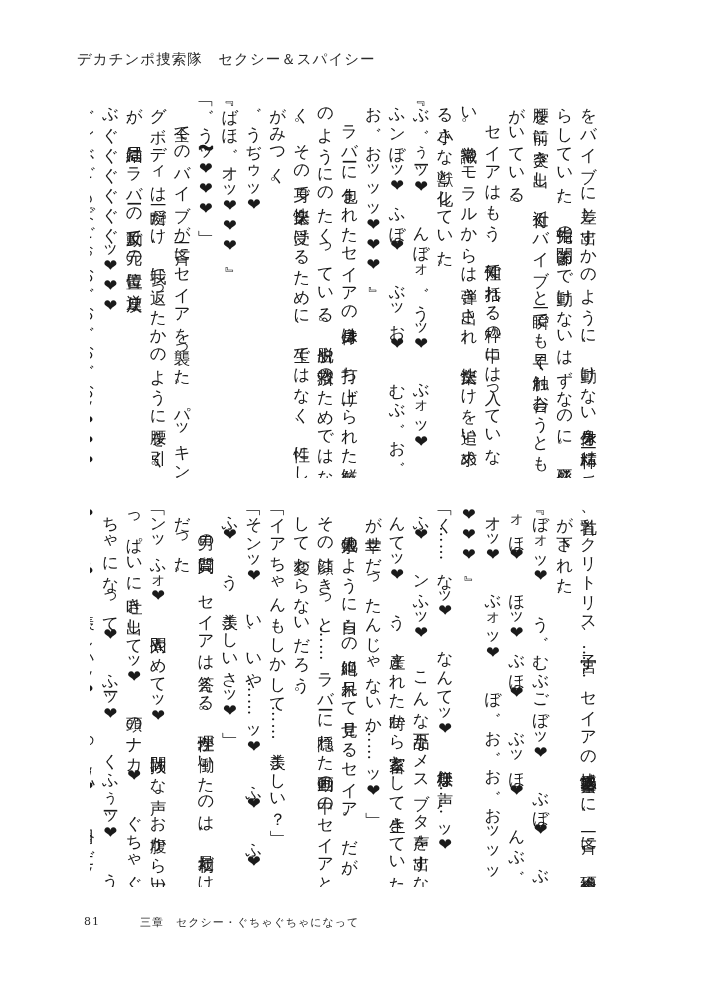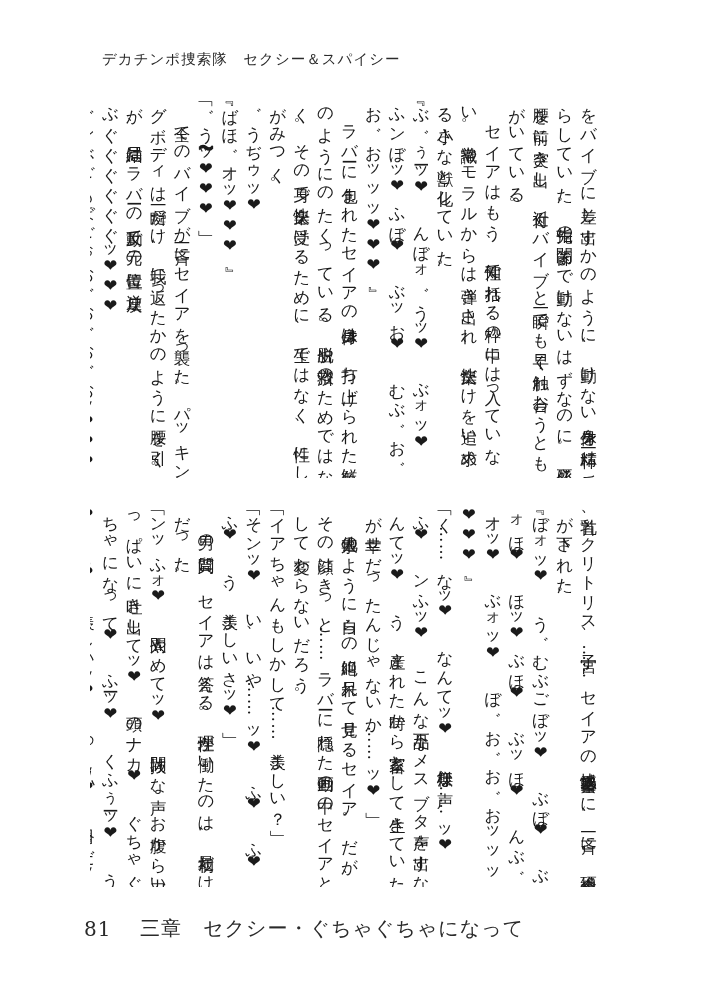--- a/index.html
+++ b/index.html
@@ -10,35 +10,35 @@
     body {
       width: 720px;
       height: 1002px;
       position: relative;
       overflow: hidden;
       color: #1a1a1a;
       font-family: "DejaVu Serif", "Liberation Serif", serif;
     }
     .running-head {
       position: absolute;
-      left: 102px;
+      left: 77px;
       top: 50px;
       font-size: 14.5px;
       letter-spacing: 1px;
       color: #2a2a2a;
       white-space: pre;
     }
     .footer {
       position: absolute;
       top: 915px;
       left: 84px;
-      font-size: 20px;
+      font-size: 11px;
       color: #2a2a2a;
       display: flex;
-      align-items: center;
+      align-items: flex-start;
     }
     .footer .page-number {
       width: 56px;
       letter-spacing: 1px;
     }
     .footer .chapter-title {
       letter-spacing: 1px;
       white-space: pre;
     }
     .text-block {

